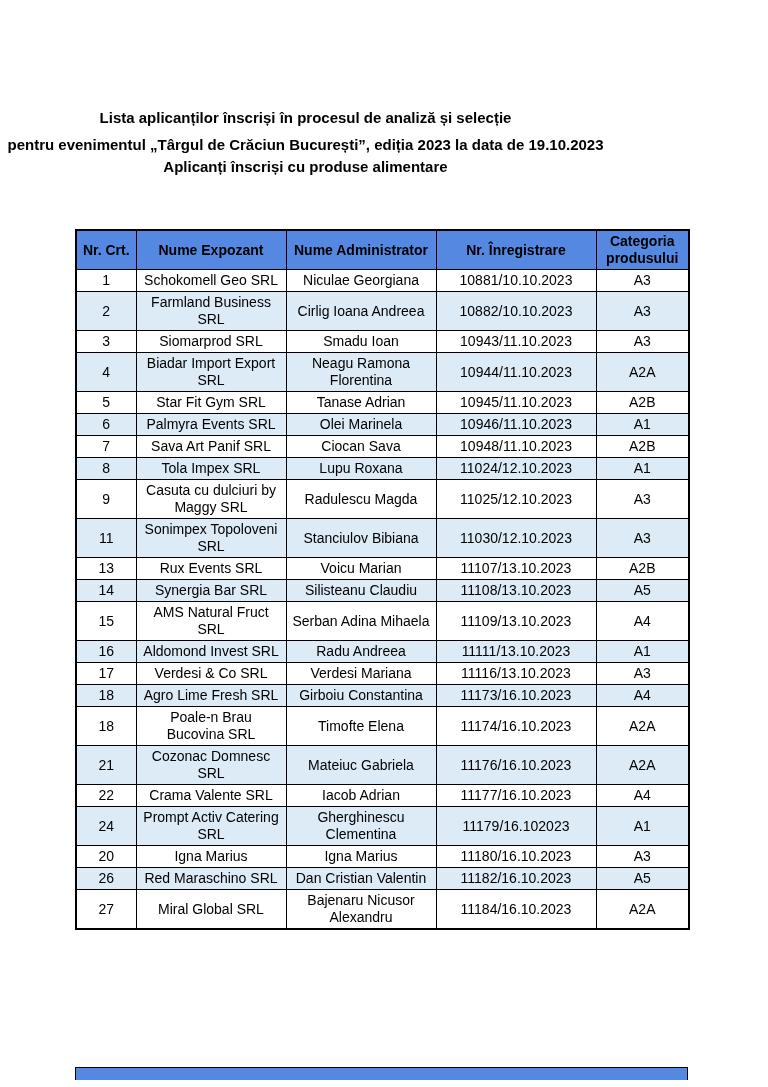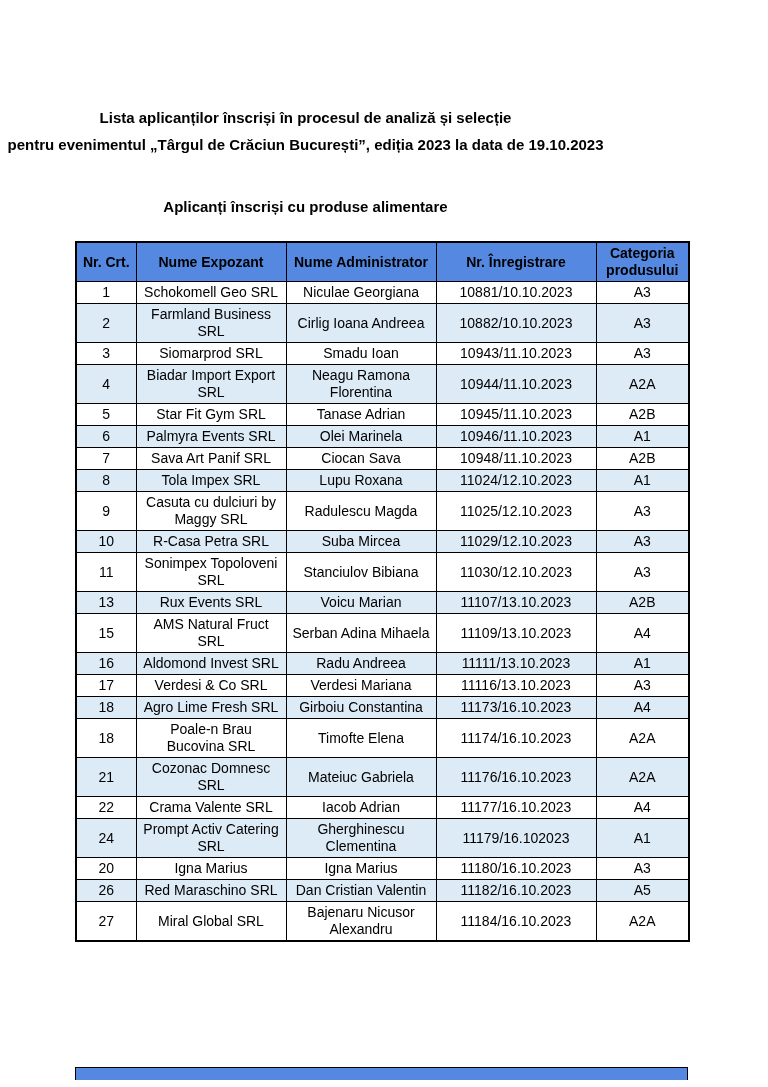--- a/index.html
+++ b/index.html
@@ -23,34 +23,32 @@
     background: #ffffff;
   }
   .doc-title {
     padding-top: 104px;
     text-align: center;
     font-size: 15px;
     font-weight: bold;
     line-height: 27px;
   }
   .section-title {
-    margin-top: 40px;
     text-align: center;
     font-size: 15px;
     font-weight: bold;
   }
   table.applicants {
     position: absolute;
     left: 75px;
     top: 229px;
     width: 613px;
     border-collapse: collapse;
     table-layout: fixed;
     font-size: 14px;
-    margin-top: 12px;
   }
   table.applicants col.c0 { width: 60px; }
   table.applicants col.c1 { width: 150px; }
   table.applicants col.c2 { width: 150px; }
   table.applicants col.c3 { width: 160px; }
   table.applicants col.c4 { width: 93px; }
   table.applicants th {
     background: var(--header-bg);
     border: 1px solid var(--border-color);
     font-weight: bold;
@@ -170,41 +168,41 @@
           <td>A1</td>
         </tr>
         <tr>
           <td>9</td>
           <td>Casuta cu dulciuri by Maggy SRL</td>
           <td>Radulescu Magda</td>
           <td>11025/12.10.2023</td>
           <td>A3</td>
         </tr>
         <tr>
-          <td>10</td>
-          <td>R-Casa Petra SRL</td>
-          <td>Suba Mircea</td>
-          <td>11029/12.10.2023</td>
-          <td>A3</td>
-        </tr>
-        <tr>
           <td>11</td>
           <td>Sonimpex Topoloveni SRL</td>
           <td>Stanciulov Bibiana</td>
           <td>11030/12.10.2023</td>
           <td>A3</td>
         </tr>
         <tr>
           <td>13</td>
           <td>Rux Events SRL</td>
           <td>Voicu Marian</td>
           <td>11107/13.10.2023</td>
           <td>A2B</td>
         </tr>
         <tr>
+          <td>14</td>
+          <td>Synergia Bar SRL</td>
+          <td>Silisteanu Claudiu</td>
+          <td>11108/13.10.2023</td>
+          <td>A5</td>
+        </tr>
+        <tr>
           <td>15</td>
           <td>AMS Natural Fruct SRL</td>
           <td>Serban Adina Mihaela</td>
           <td>11109/13.10.2023</td>
           <td>A4</td>
         </tr>
         <tr>
           <td>16</td>
           <td>Aldomond Invest SRL</td>
           <td>Radu Andreea</td>

